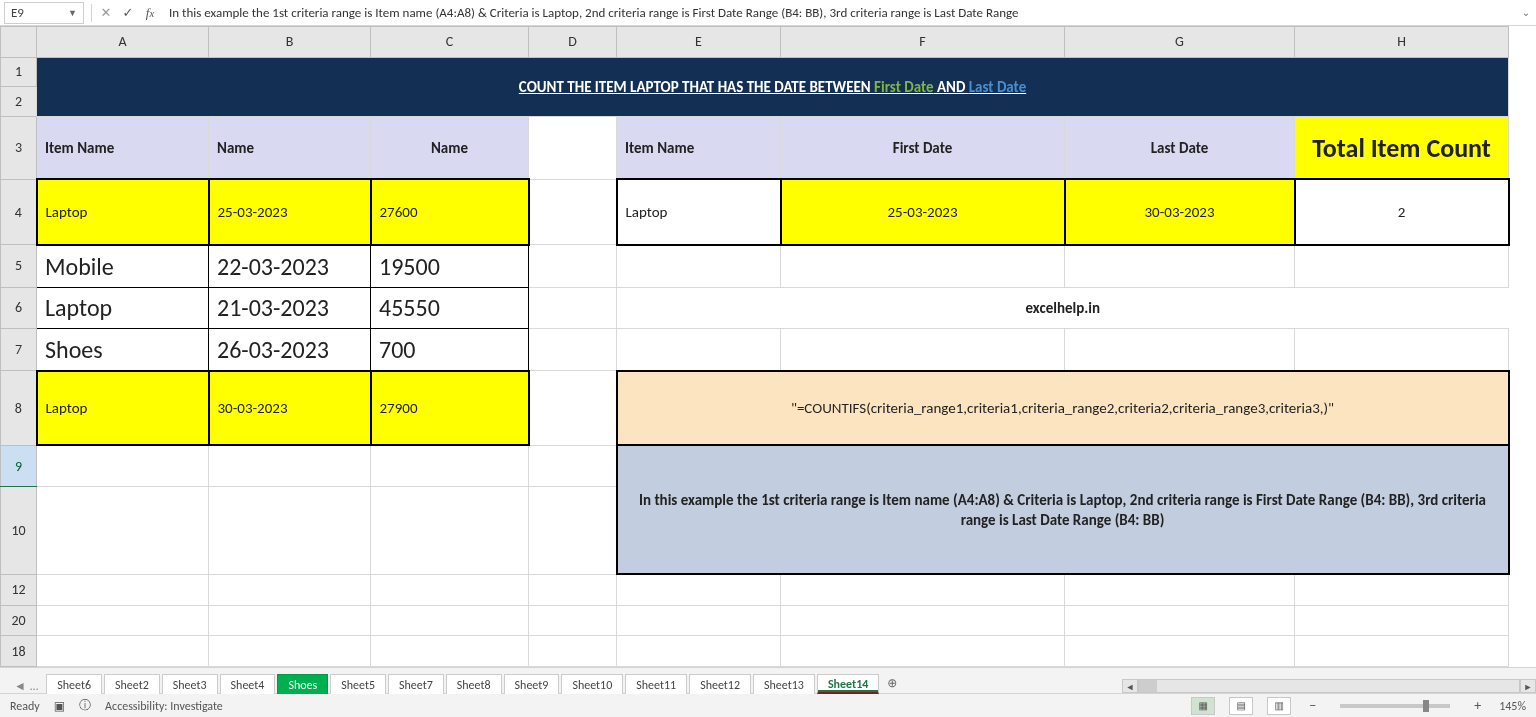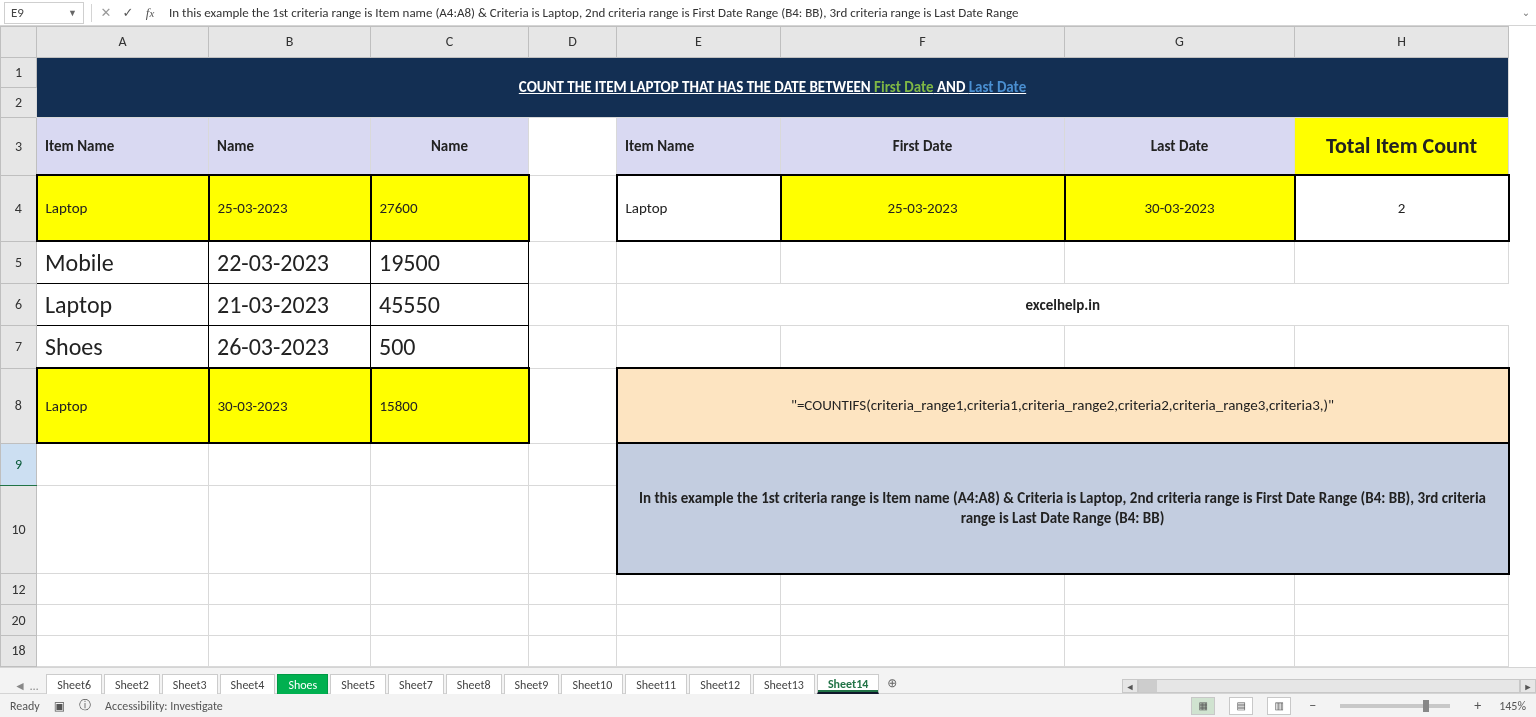--- a/index.html
+++ b/index.html
@@ -56,21 +56,21 @@
   .explain-box { background: #c3cde0 !important; border: 2px solid #000 !important; font-size: 24px; text-align: center; padding: 10px 14px !important; color: #3e6fae; font-weight: 600; line-height: 1.35; }
 
   
   .tbl td.b { border: 1px solid #000 !important; font-size: 24px; padding: 4px 8px; height: 38px; }
 
   
   .tabs { height: 26px; display: flex; align-items: flex-end; background: #f3f3f3; border-top: 1px solid #d4d4d4; font-size: 12px; color: #444; padding-left: 6px; position: relative; }
   .tabs .nav { display: flex; align-items: center; gap: 4px; padding: 0 8px; color: #888; }
   .tabs .tab { padding: 3px 10px; border: 1px solid #ccc; border-bottom: none; background: #fff; margin-right: 2px; height: 20px; display: flex; align-items: center; cursor: pointer; position: relative; top: 1px; }
   .tabs .tab.green { background: #00b050; color: #fff; border-color: #009944; }
-  .tabs .tab.active { background: #fff; font-weight: 600; color: #217346; border-bottom: 2px solid #0f172a; z-index: 2; box-shadow: inset 0 -2px 0 #217346; }
+  .tabs .tab.active { background: #fff; font-weight: 600; color: #217346; border-bottom: 2px solid #7f1d1d; z-index: 2; box-shadow: inset 0 -2px 0 #217346; }
   .tabs .newtab { width: 22px; height: 20px; display: flex; align-items: center; justify-content: center; color: #666; cursor: pointer; }
   .tabs .scroll { margin-left: auto; display: flex; align-items: center; width: 420px; }
   .tabs .scroll .track { flex: 1; height: 14px; background: #e6e6e6; border: 1px solid #c8c8c8; position: relative; }
   .tabs .scroll .thumb { position: absolute; left: 0; top: 0; height: 100%; width: 18px; background: #cdcdcd; }
   .tabs .scroll .arrow { width: 16px; height: 14px; background: #e6e6e6; border: 1px solid #c8c8c8; display: flex; align-items: center; justify-content: center; font-size: 9px; color: #555; }
 
   
   .status { height: 24px; background: #f3f3f3; border-top: 1px solid #d4d4d4; display: flex; align-items: center; font-size: 12px; color: #555; padding: 0 10px; gap: 14px; }
   .status .spacer { flex: 1; }
   .status .viewbtn { width: 24px; height: 18px; border: 1px solid #c8c8c8; background: #fff; display: flex; align-items: center; justify-content: center; font-size: 10px; cursor: pointer; }
@@ -133,21 +133,21 @@
 
   <tr>
     <th class="rowhdr" style="height:48px">3</th>
     <td class="hdr blue">Item Name</td>
     <td class="hdr blue">Name</td>
     <td class="hdr blue center">Name</td>
     <td></td>
     <td class="hdr blue">Item Name</td>
     <td class="hdr blue center">First Date</td>
     <td class="hdr blue center">Last Date</td>
-    <td class="hdr yellow center" style="font-size:22px">Total Item Count</td>
+    <td class="hdr yellow center" style="font-size:26px">Total Item Count</td>
   </tr>
 
   <tr>
     <th class="rowhdr" style="height:60px">4</th>
     <td class="dcell y">Laptop</td>
     <td class="dcell y">25-03-2023</td>
     <td class="dcell y">27600</td>
     <td></td>
     <td class="dcell">Laptop</td>
     <td class="dcell y center">25-03-2023</td>
@@ -173,33 +173,33 @@
     <td class="b">21-03-2023</td>
     <td class="b">45550</td>
     <td></td>
     <td colspan="4" class="watermark">excelhelp.in</td>
   </tr>
 
   <tr class="tbl">
     <th class="rowhdr">7</th>
     <td class="b">Shoes</td>
     <td class="b">26-03-2023</td>
-    <td class="b">500</td>
+    <td class="b">700</td>
     <td></td>
     <td></td>
     <td></td>
     <td></td>
     <td></td>
   </tr>
 
   <tr>
     <th class="rowhdr" style="height:68px">8</th>
     <td class="dcell y">Laptop</td>
     <td class="dcell y">30-03-2023</td>
-    <td class="dcell y">15800</td>
+    <td class="dcell y">27900</td>
     <td></td>
     <td colspan="4" class="formula-box">"=COUNTIFS(criteria_range1,criteria1,criteria_range2,criteria2,criteria_range3,criteria3,)"</td>
   </tr>
 
   <tr>
     <th class="rowhdr sel" style="height:38px">9</th>
     <td></td>
     <td></td>
     <td></td>
     <td></td>

